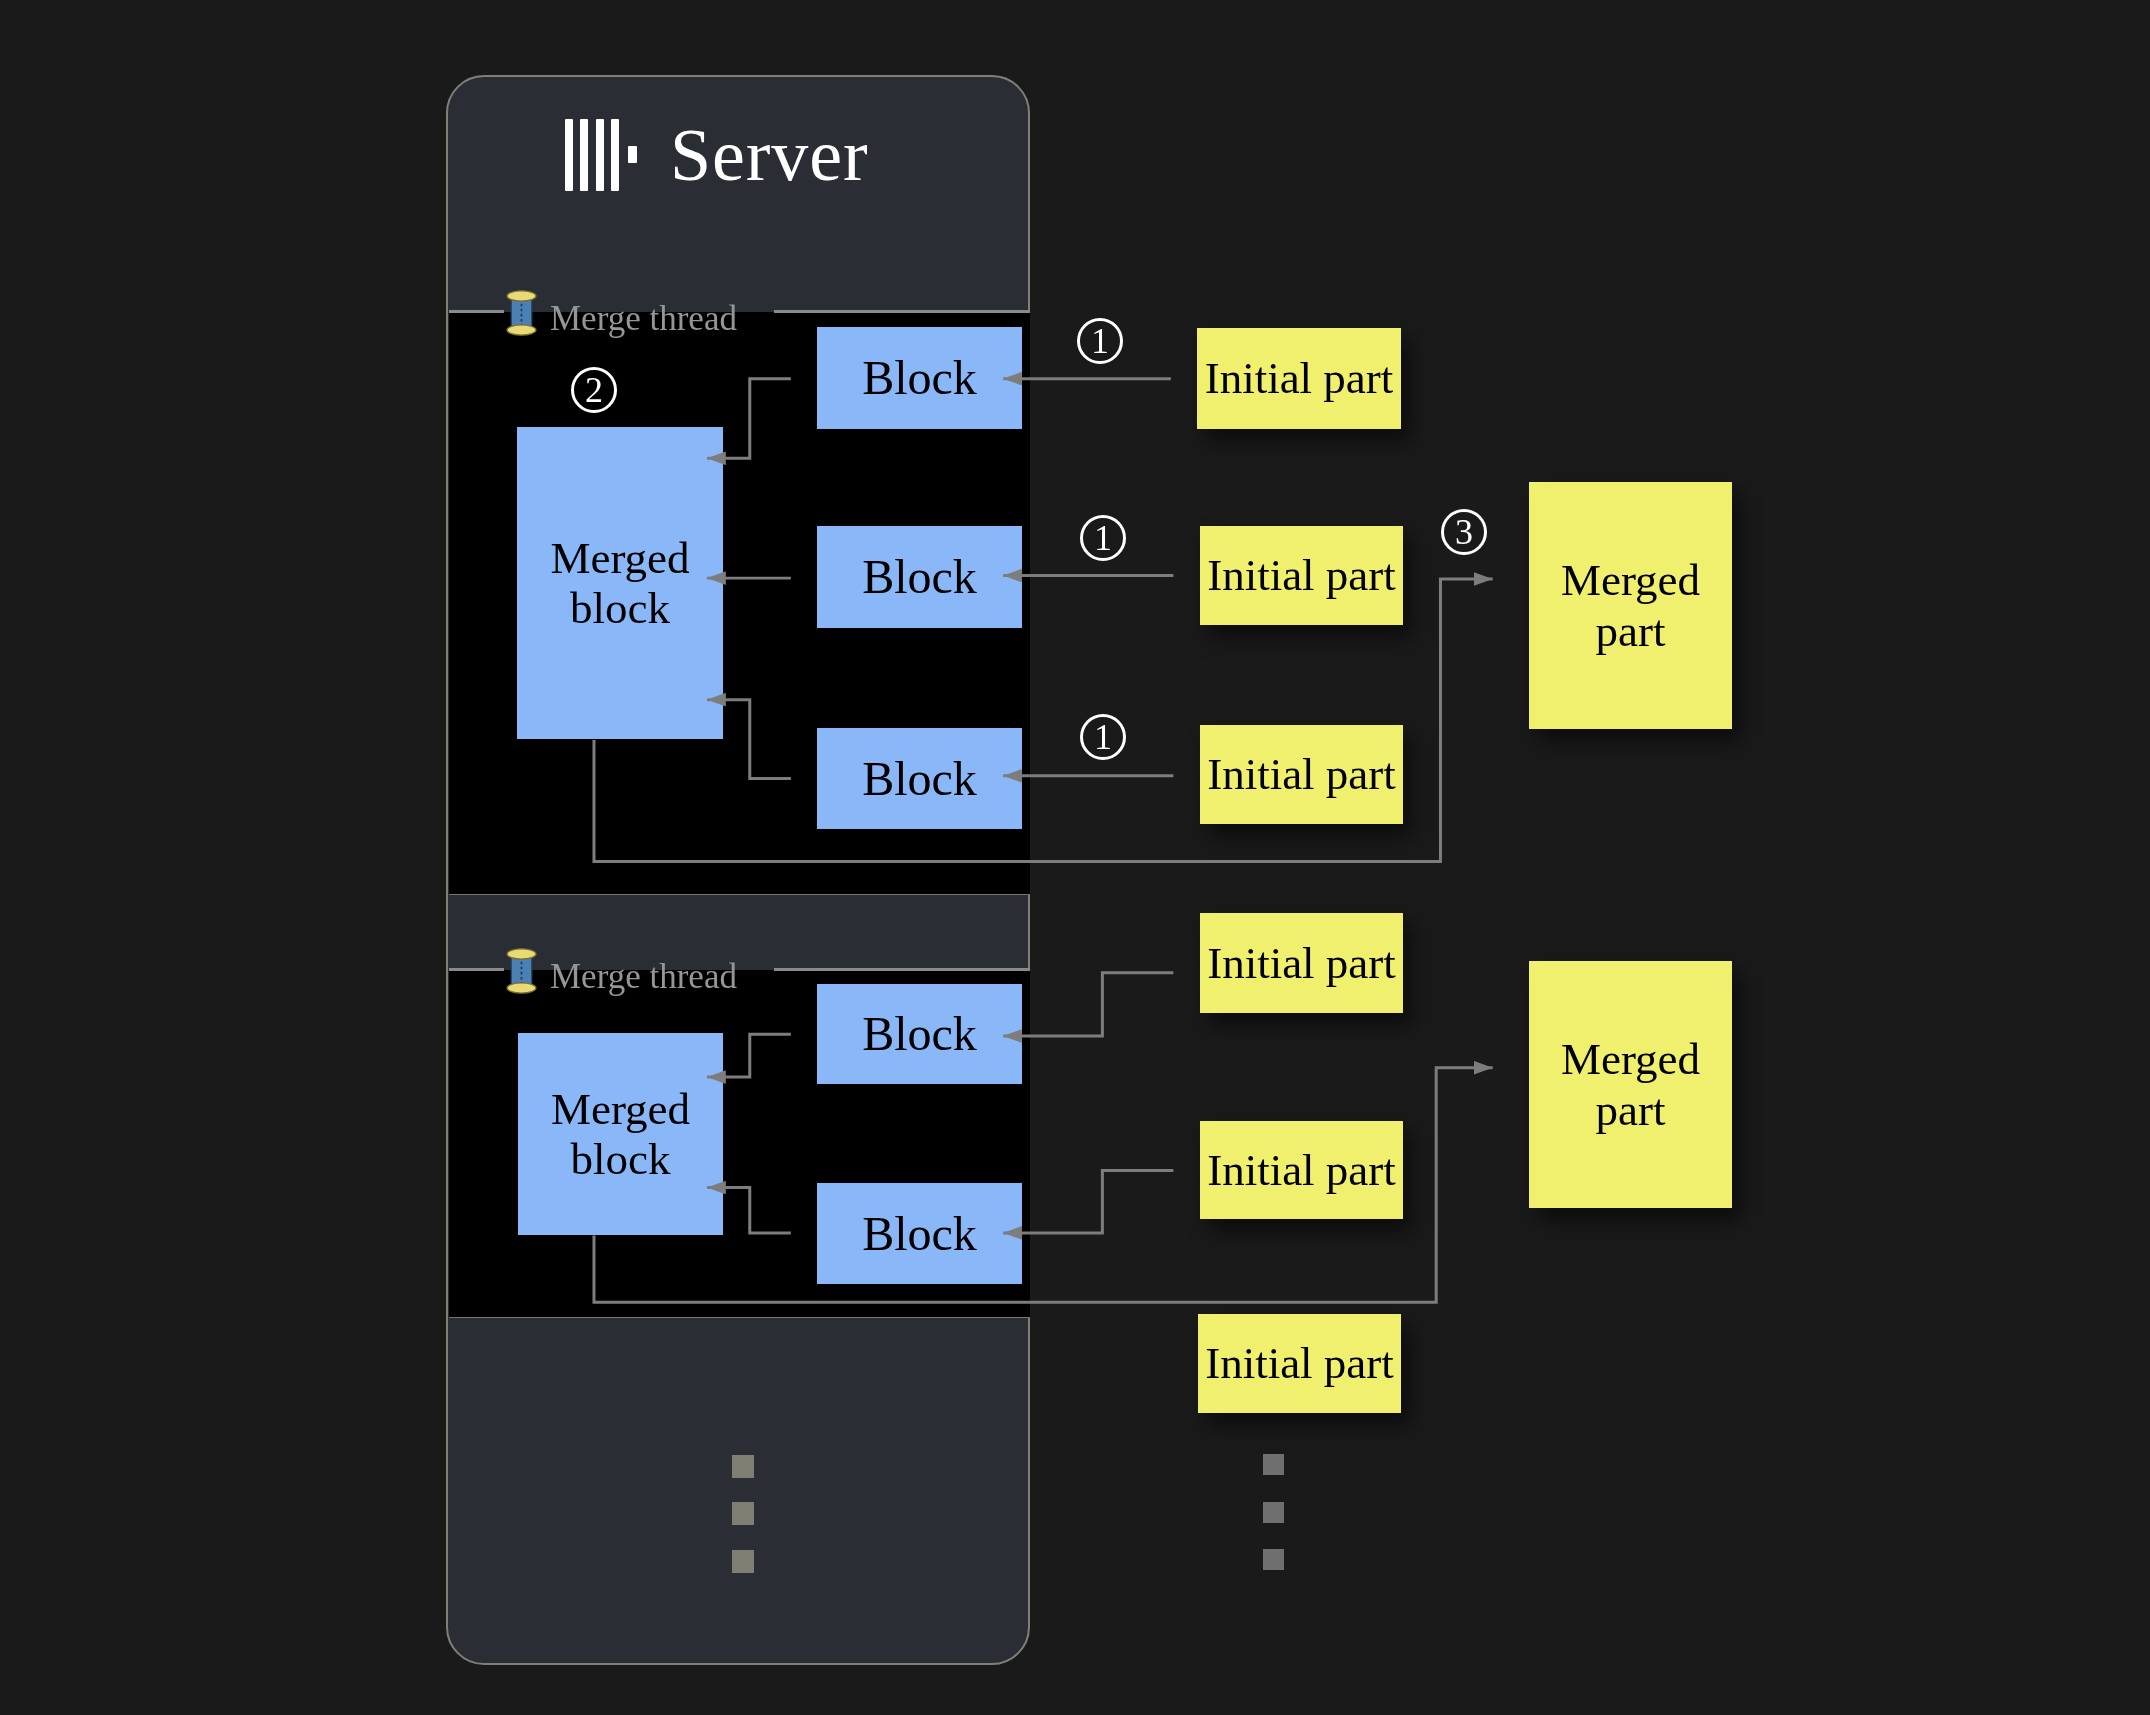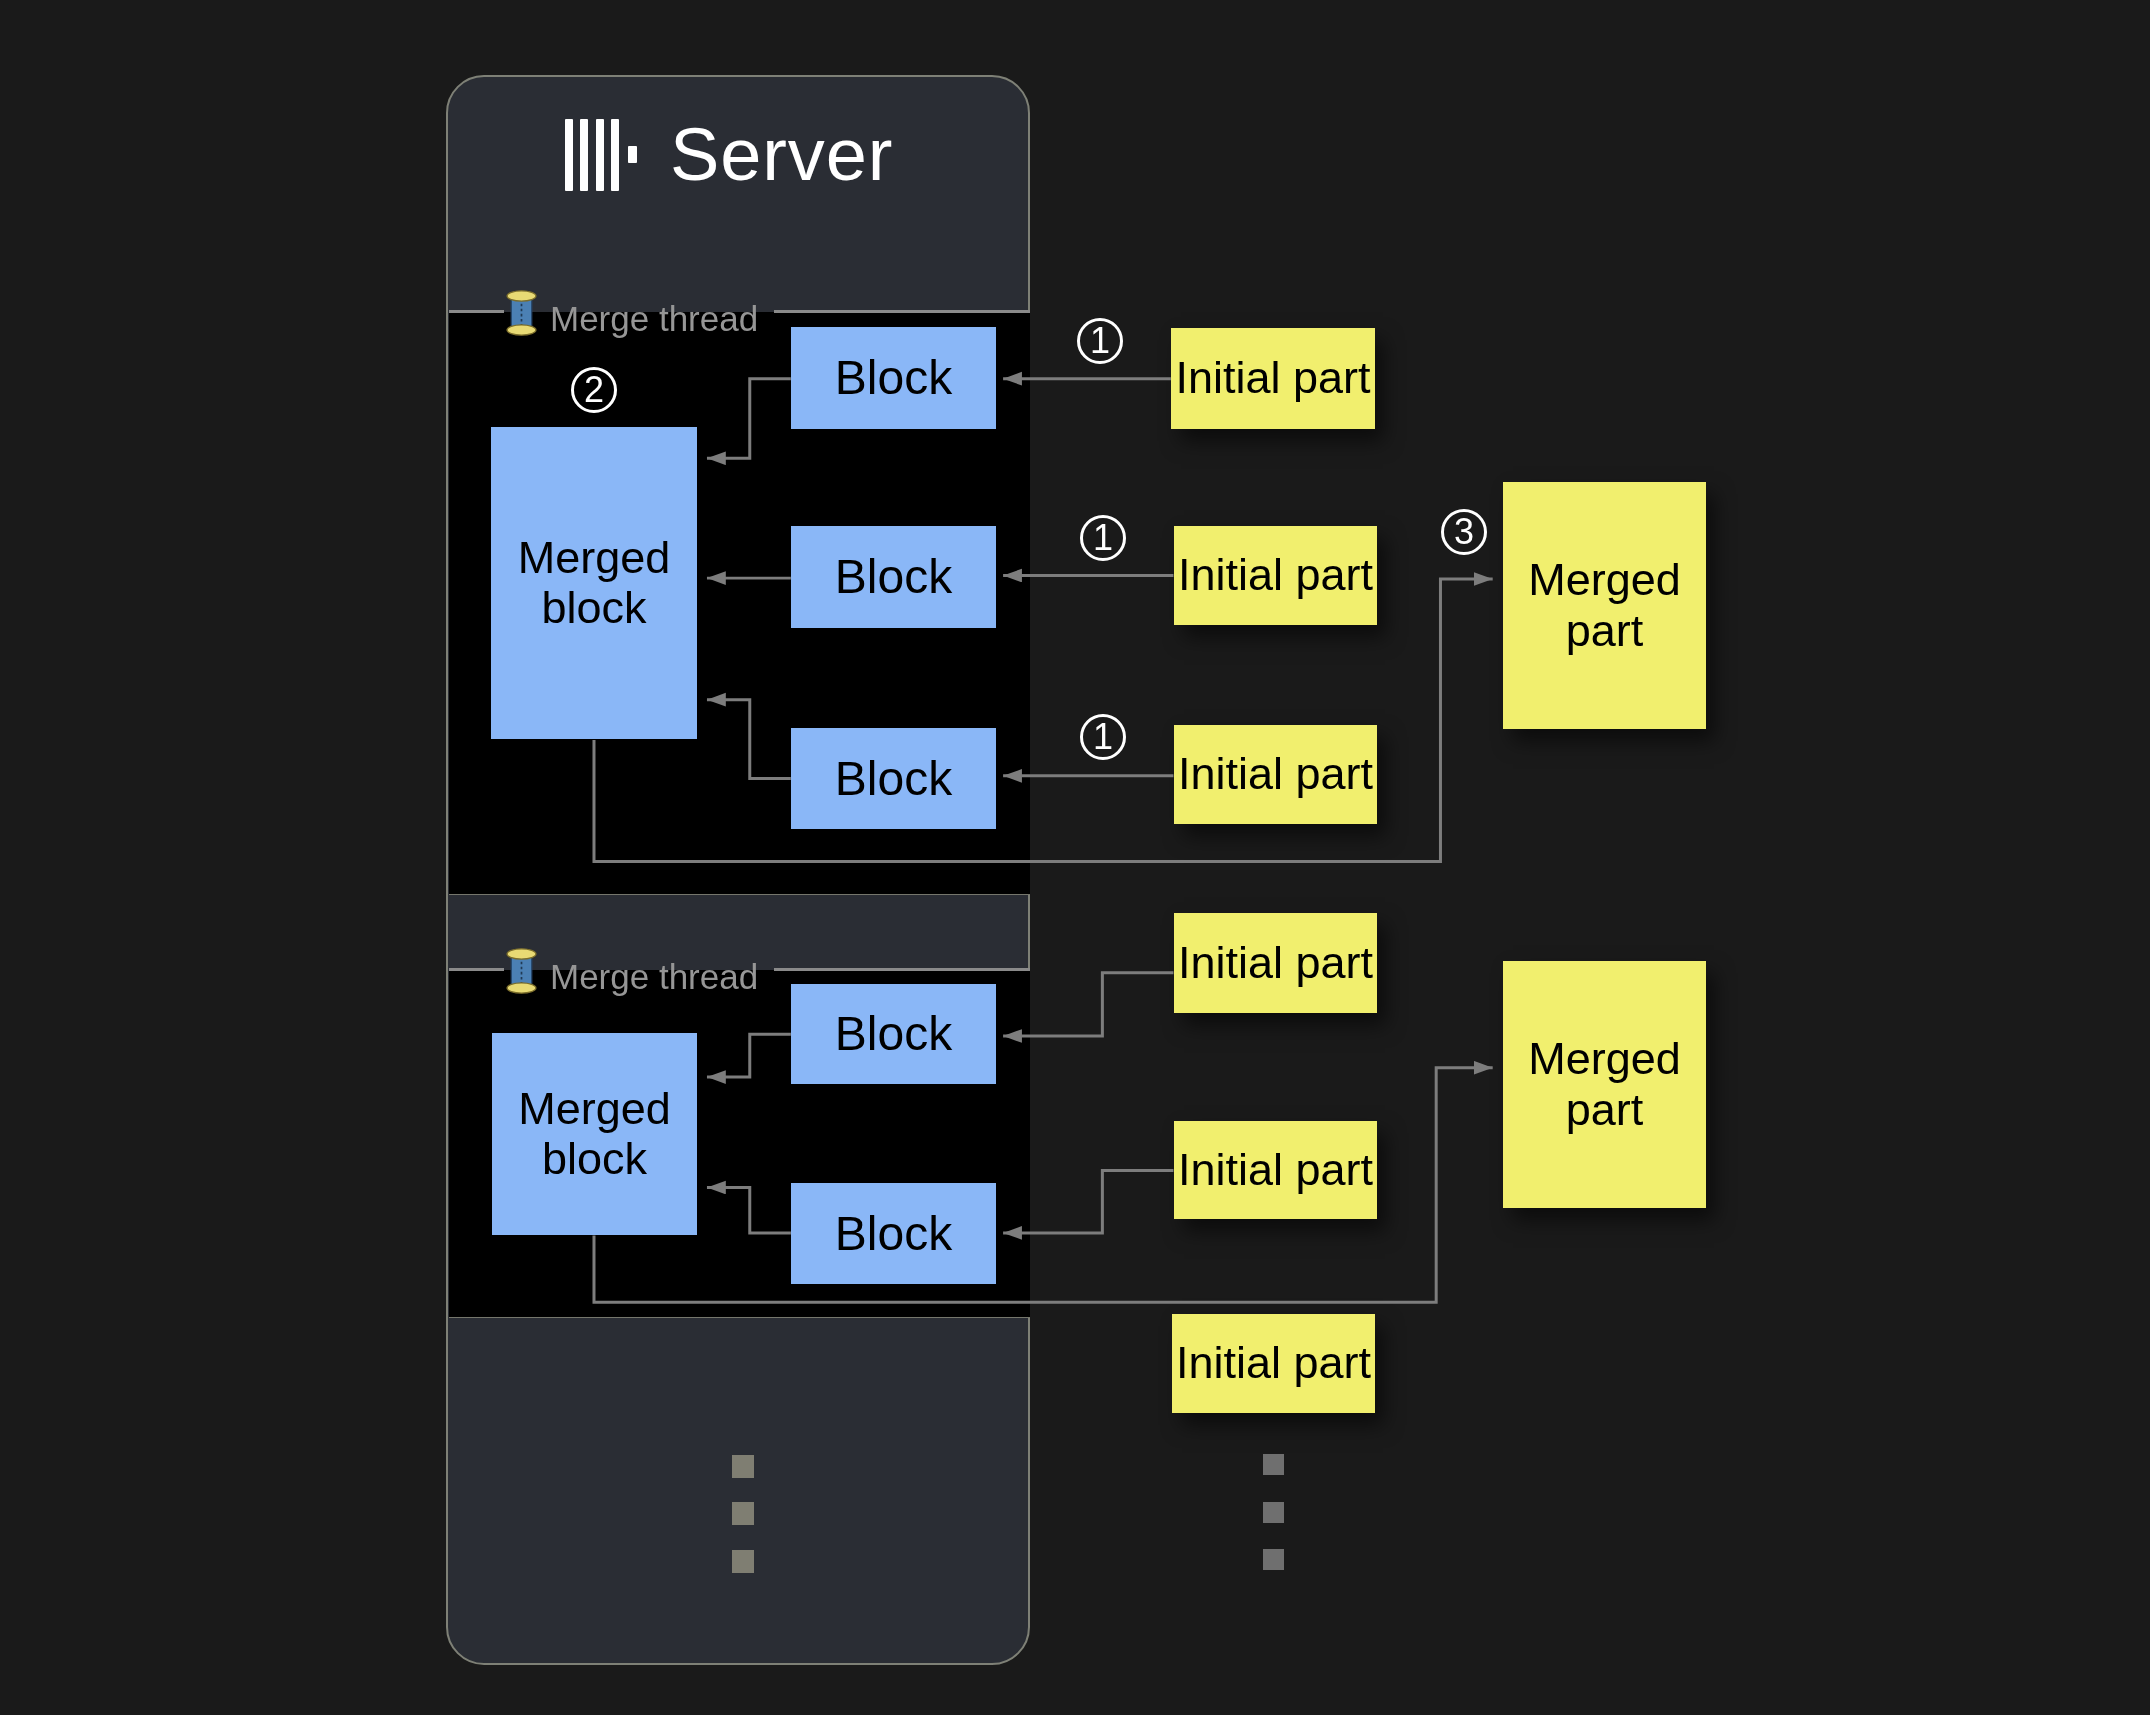--- a/index.html
+++ b/index.html
@@ -1,19 +1,19 @@
 <!DOCTYPE html>
 <html style="font-size:13.7px"><head>
 <meta charset="utf-8">
 <style>
   html,body{margin:0;padding:0;background:#111;}
   .canvas{
     position:relative;width:2150px;height:1716px;overflow:hidden;
     background:#1a1a1a;
-    font-family:Liberation Sans, sans-serif;
+    font-family:Liberation Serif, serif;
     -webkit-font-smoothing:antialiased;
   }
   
   .server-panel{
     position:absolute;left:446px;top:75px;width:584px;height:1590px;
     background:#2a2d34;border:2.6px solid #7e8076;border-radius:38px;
     box-sizing:border-box;
   }
   .server-header{
     position:absolute;left:565px;top:103px;width:360px;height:103px;
@@ -39,21 +39,21 @@
   .stub.s2b{left:774px;top:968px;width:256px;}
   .legend{position:absolute;display:flex;align-items:flex-end;}
   .legend.l1{left:505px;top:288px;height:48px;}
   .legend.l2{left:505px;top:946px;height:48px;}
   .legend .spool{width:33px;height:46px;margin-right:12px;flex:none;}
   .legend .legend-text{color:#969696;font-size:35px;line-height:1;}
 
   
   .node{
     position:absolute;display:flex;align-items:center;justify-content:center;
-    text-align:center;color:#000;font-size:45px;line-height:1.12;box-sizing:border-box;
+    text-align:center;color:#000;font-size:45px;line-height:1.12;box-sizing:border-box;margin-left:26px;
   }
   .blue{background:#8ab7f7;}
   .yellow{background:#f1ef6e;box-shadow:8.6px 12px 19px rgba(0,0,0,0.55);}
 
   .mb1{left:491px;top:427px;width:206px;height:312px;}
   .b1 {left:791px;top:327px;width:205px;height:102px;font-size:48px;}
   .b2 {left:791px;top:526px;width:205px;height:102px;font-size:48px;}
   .b3 {left:791px;top:728px;width:205px;height:101px;font-size:48px;}
   .mb2{left:492px;top:1033px;width:205px;height:202px;}
   .b4 {left:791px;top:984px;width:205px;height:100px;font-size:48px;}

